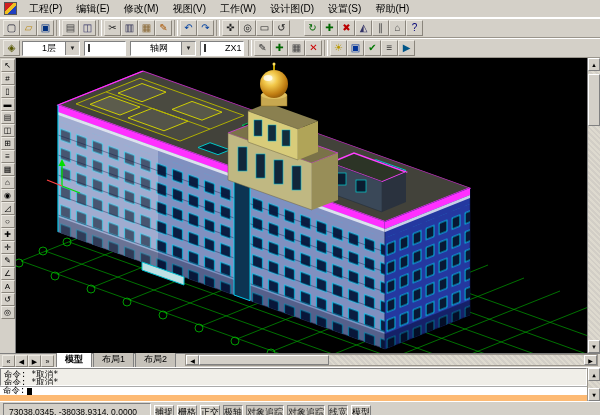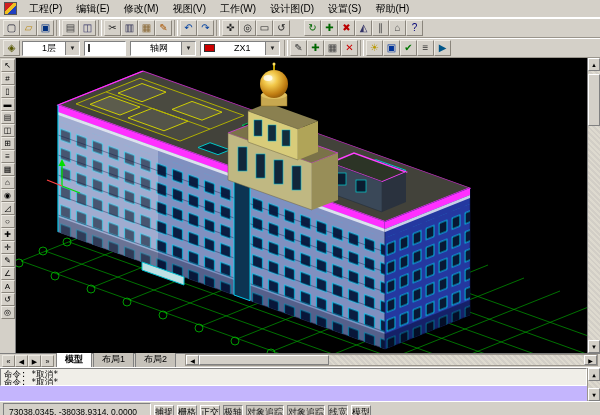--- a/index.html
+++ b/index.html
@@ -44,21 +44,21 @@
   .tabnav .tb{width:13px;height:12px;font-size:7px}
   .tab{padding:1px 8px 1px;font-size:9px;border:1px solid #808080;border-bottom:none;
        background:#c6c2ba;margin-right:1px;border-radius:2px 2px 0 0;white-space:nowrap}
   .tab.active{background:#fff;font-weight:bold}
   .hscroll{flex:1;display:flex;height:12px;margin:0 2px 1px 8px;align-self:center;
            background:repeating-linear-gradient(45deg,#dedacf 0 2px,#d2cec6 2px 4px);border:1px solid #9a958c}
   .hscroll .sarrow{width:13px;height:100%}
   .hthumb{width:130px;background:#d4d0c8;border:1px solid;border-color:#fff #808080 #808080 #fff}
   .hfill{flex:1}
   
-  .cmd{height:34px;background:#c4b5fd;border-top:1px solid #fff;position:relative;
+  .cmd{height:34px;background:#fdba74;border-top:1px solid #fff;position:relative;
        font-family:"DejaVu Sans Mono","Liberation Mono",monospace;font-size:8.5px}
   .cmd-hist{height:18px;padding:1px 3px;margin-right:13px;background:#f0eee8;
             border:1px solid;border-color:#808080 #fff #fff #808080;overflow:hidden;line-height:8px}
   .cmd-input{height:9px;display:flex;align-items:center;padding:0 3px;background:#fff;margin-right:13px;border-top:1px solid #aaa}
   .caret{width:5px;height:7px;background:#000;margin-left:2px}
   .cmd-scroll{position:absolute;right:0;top:0;bottom:0;width:13px;display:flex;flex-direction:column;border-left:1px solid #9a958c}
   .cmd-scroll .vtrack{flex:1}
   
   .statusbar{height:21px;display:flex;align-items:center;background:#d4d0c8;border-top:1px solid #fff;padding:0 3px;gap:3px}
   .coords{min-width:148px;height:15px;display:flex;align-items:center;padding:8px 5px;font-size:8.5px;
@@ -122,21 +122,21 @@
     </span>
     <span class="combo" style="width:42px">
       <span class="swatch" style="background:#008000"></span>
       <span class="cv"></span>
       <span class="dd">▼</span>
     </span>
     <span class="combo" style="width:66px">
       <span class="cv">轴网</span>
       <span class="dd">▼</span>
     </span>
-    <span class="combo" style="width:80px">
+    <span class="combo" style="width:44px">
       <span class="swatch" style="background:#cc0000"></span>
       <span class="cv">ZX1</span>
       <span class="dd">▼</span>
     </span>
     <span class="sep"></span>
     <span class="tb" style="color:#333">✎</span>
     <span class="tb" style="color:#060">✚</span>
     <span class="tb" style="color:#444">▦</span>
     <span class="tb" style="color:#c00">✕</span>
     <span class="sep"></span>
@@ -318,20 +318,24 @@
       <span class="hfill"></span>
       <span class="sarrow">▶</span>
     </span>
   </div>
 
   <div class="cmd">
     <div class="cmd-hist">
       <div>命令: *取消*</div>
       <div>命令: *取消*</div>
     </div>
+    <div class="cmd-input">
+      <span>命令:</span>
+      <span class="caret"></span>
+    </div>
     <div class="cmd-scroll">
       <span class="sarrow">▲</span>
       <span class="vtrack"></span>
       <span class="sarrow">▼</span>
     </div>
   </div>
 
   <div class="statusbar">
     <span class="coords">73038.0345, -38038.9314, 0.0000</span>
     <span class="sbtn">捕捉</span>

